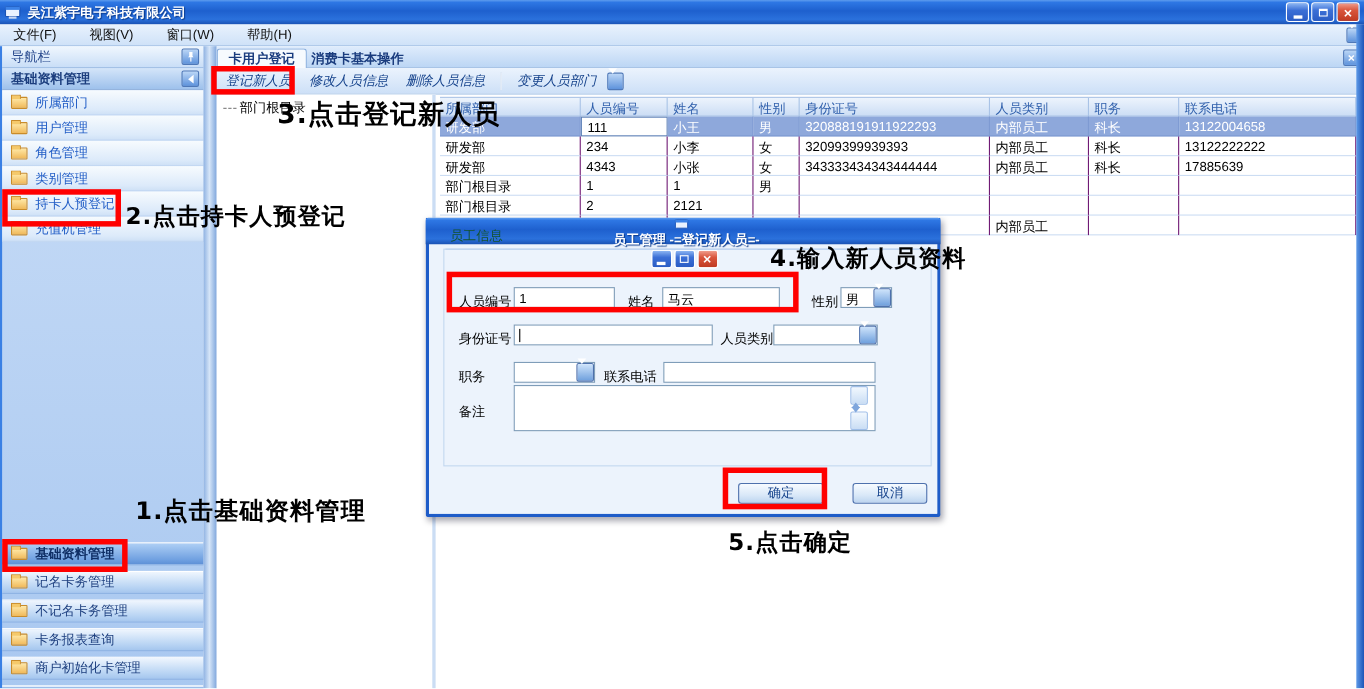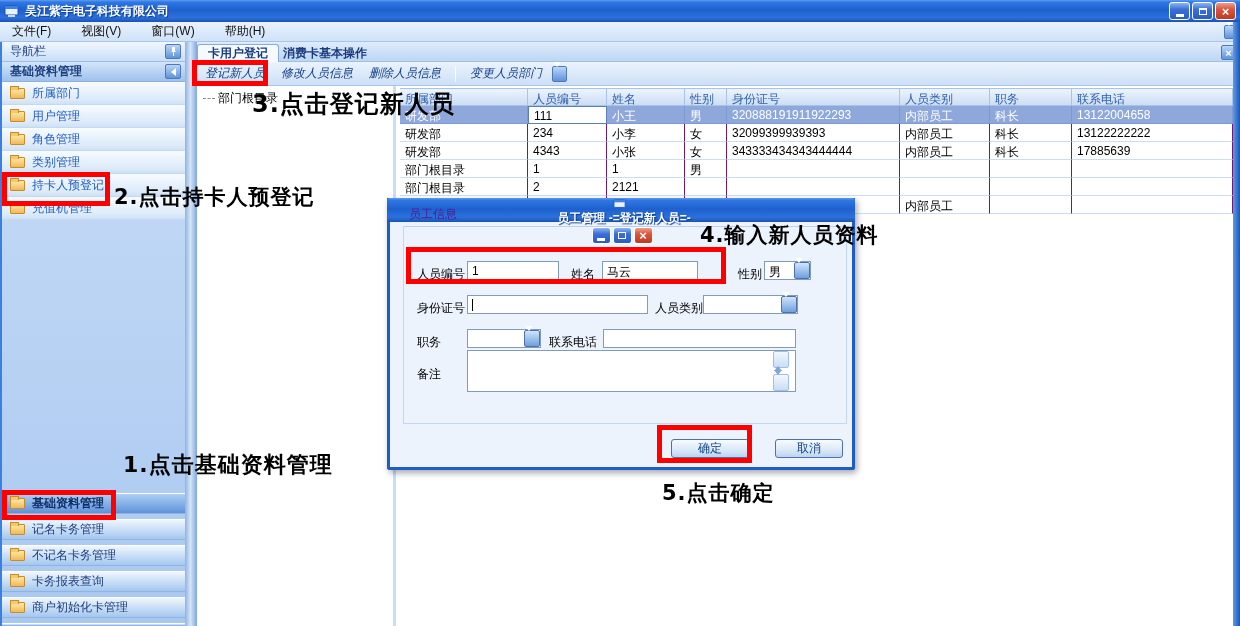--- a/index.html
+++ b/index.html
@@ -91,21 +91,21 @@
 
   
   .dialog { position:absolute; left:387px; top:198px; width:468px; height:272px; z-index:40;
     border:3px solid #1E5CC8; border-top:none; border-radius:0 0 3px 3px; background:#ECF3FC;
     box-shadow:2px 3px 6px rgba(0,0,30,.35); }
   .dlg-title { height:24px; margin:0 -3px; background:linear-gradient(180deg,#5E9CEE 0%,#2E77E4 10%,#1E60CE 45%,#2B71DC 80%,#1A52B4 100%);
     border-radius:3px 3px 0 0; display:flex; align-items:center; padding:0 3px 0 5px;flex-direction:column; }
   .dlg-title .title-text { font-size:12px; }
   .dlg-title .wbtn { width:19px; height:17px; }
   .groupbox { position:absolute; left:13px; top:28px; width:444px; height:198px; border:1px solid #C3D7F0; background:transparent; }
-  .group-label { position:absolute; left:15px; top:8px; width:444px; color:#4c1d95; border-bottom:1px solid #B9D0EE; padding:0 0 3px 4px; }
+  .group-label { position:absolute; left:15px; top:8px; width:444px; color:#14532d; border-bottom:1px solid #B9D0EE; padding:0 0 3px 4px; }
   .fld { position:absolute; color:#000; }
   .inp { position:absolute; background:#fff; border:1px solid #7F9DB9; height:19px; padding:2px 0 0 4px; color:#000; }
   .combo { position:absolute; background:#fff; border:1px solid #7F9DB9; height:19px; padding:2px 18px 0 4px; }
   .combo .dd { position:absolute; right:0; top:0; width:16px; height:17px; border-radius:2px;
     background:linear-gradient(180deg,#CFE4FB,#6FA0DD); border:1px solid #4E71AD; }
   .caret { position:absolute; left:4px; top:3px; width:1px; height:12px; background:#000; }
   .memo { position:absolute; background:#fff; border:1px solid #7F9DB9; }
   .sarrow { position:absolute; right:1px; width:16px; height:17px; border-radius:2px;
     background:linear-gradient(180deg,#F2F8FE,#C9DDF4); border:1px solid #9FBEE8; }
   .sarrow .tri-up { border-bottom-color:#7FA6DC; margin:5px auto; }
@@ -341,21 +341,21 @@
         <span class="wbtn red">×</span>
       </span>
     </div>
 
     <div class="groupbox"></div>
     <span class="group-label">员工信息</span>
 
     <span class="fld" style="left:27px; top:68px;">人员编号</span>
     <span class="inp" style="left:77px; top:63px; width:92px;">1</span>
     <span class="fld" style="left:181px; top:68px;">姓名</span>
-    <span class="inp" style="left:212px; top:63px; width:96px;">马云</span>
+    <span class="inp" style="left:212px; top:63px; width:107px;">马云</span>
     <span class="fld" style="left:348px; top:68px;">性别</span>
     <span class="combo" style="left:374px; top:63px; width:47px;">
       <span>男</span>
       <span class="dd"><span class="tri-down" style="margin-top:5px;"></span></span>
     </span>
 
     <span class="fld" style="left:27px; top:102px;">身份证号</span>
     <span class="inp" style="left:77px; top:97px; width:181px;">
         <span class="caret"></span>
       </span>

